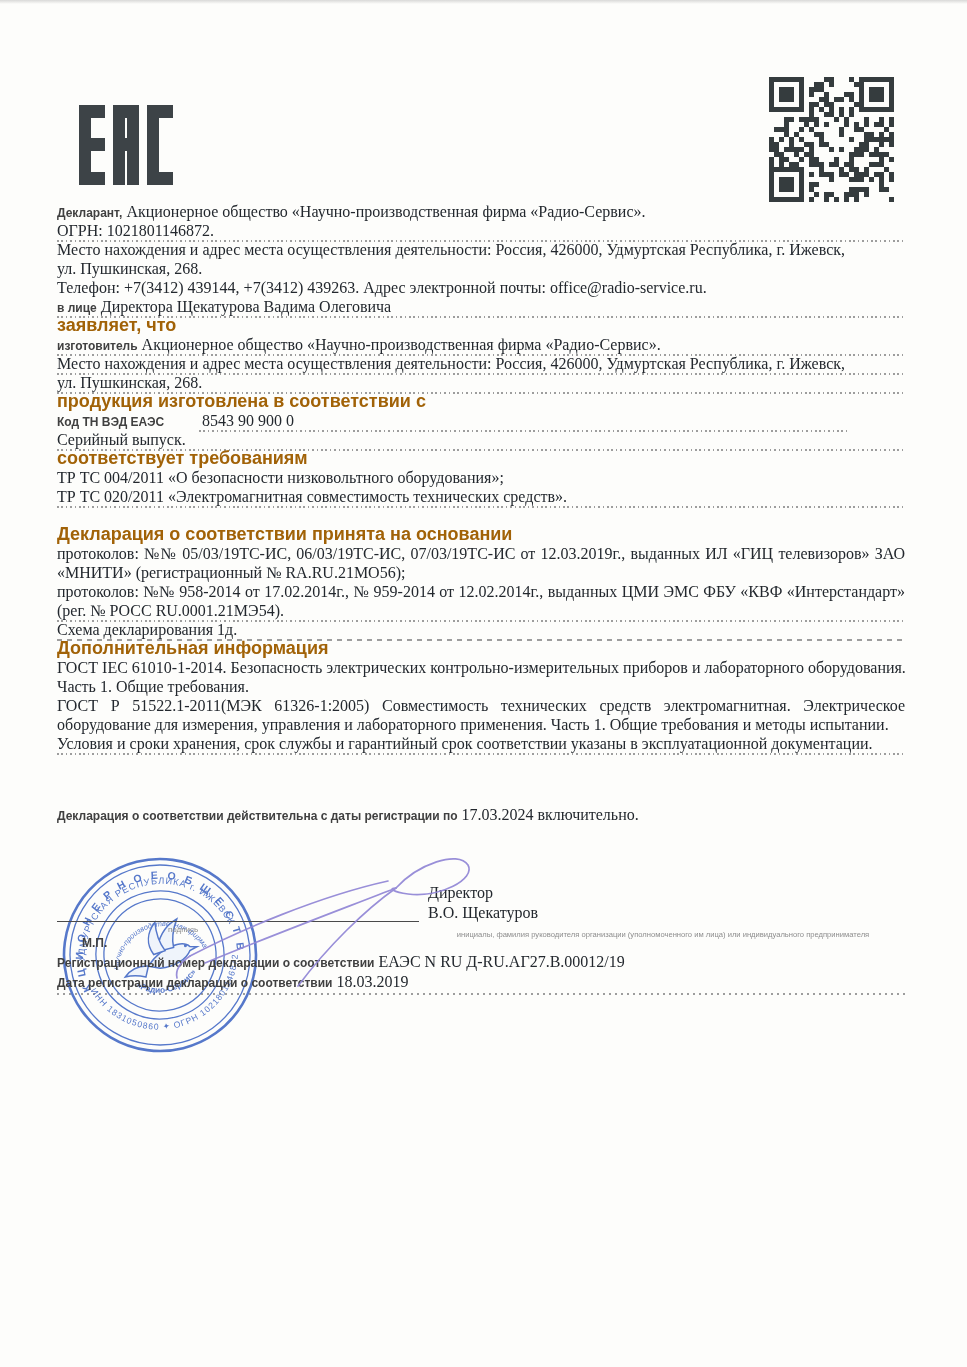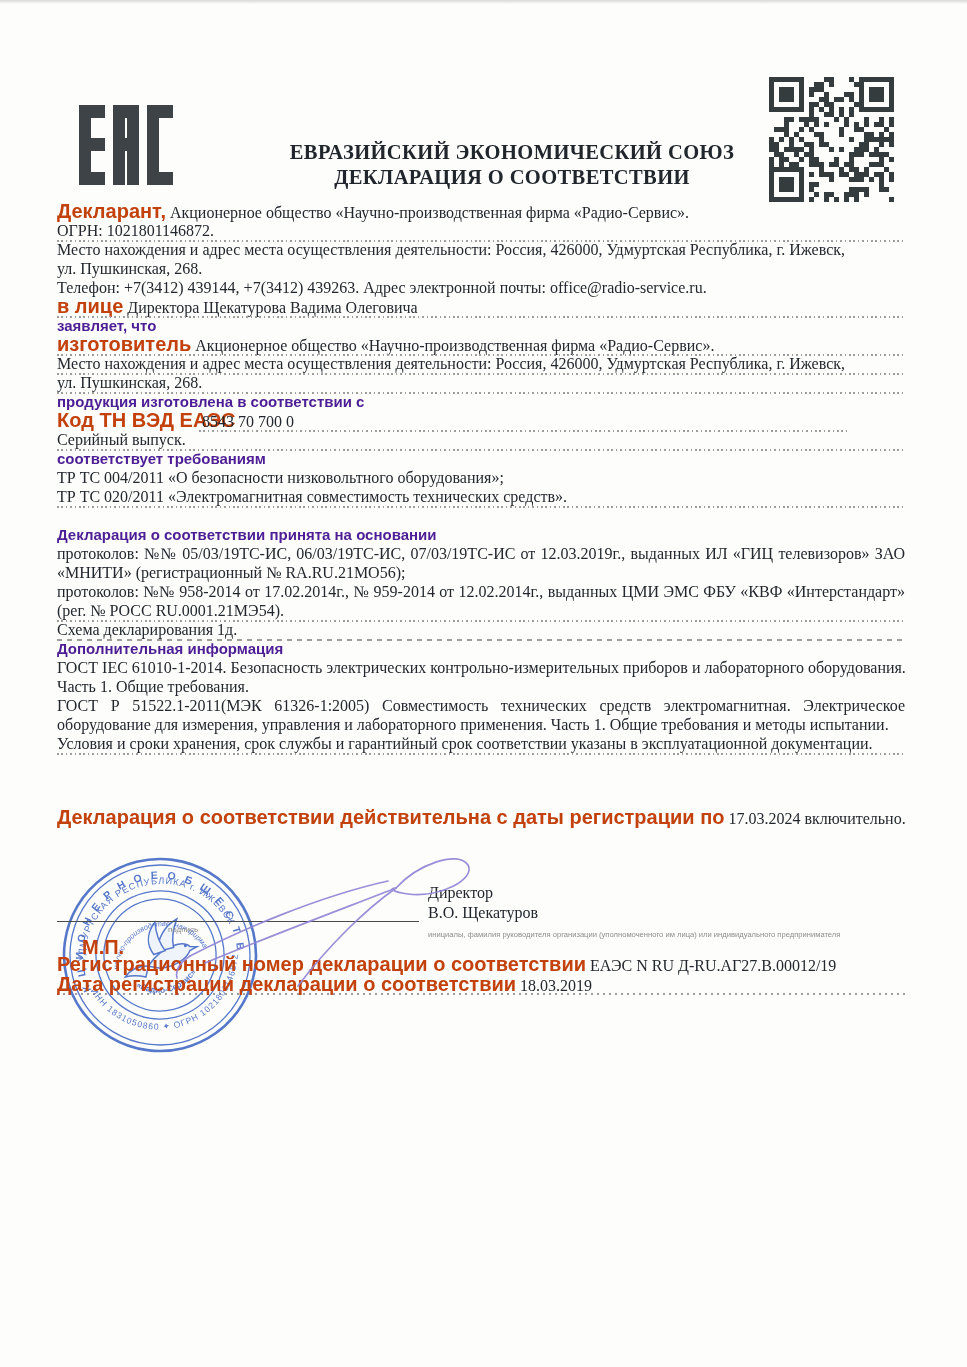--- a/index.html
+++ b/index.html
@@ -14,38 +14,38 @@
   
   .eac{position:absolute;left:79px;top:105px;}
   .doc-title{
     position:absolute;left:212px;top:140px;width:600px;text-align:center;
     font-weight:bold;font-size:20.5px;line-height:25px;color:#20262c;letter-spacing:.4px;
   }
   .qr{position:absolute;left:766px;top:74px;}
   
   .body{position:absolute;left:57px;top:202px;width:848px;font-size:16px;line-height:19px;}
   .row{position:relative;height:19px;white-space:nowrap;}
-  .lbl{font-family:"Liberation Sans","DejaVu Sans",sans-serif;font-weight:bold;font-size:20px;color:#c2410c;}
-  .brow{font-family:"Liberation Sans","DejaVu Sans",sans-serif;font-weight:bold;font-size:15px;color:#4c1d95;}
+  .lbl{font-family:"Liberation Sans","DejaVu Sans",sans-serif;font-weight:bold;font-size:12px;color:#404040;}
+  .brow{font-family:"Liberation Sans","DejaVu Sans",sans-serif;font-weight:bold;font-size:18px;color:#a16207;}
   .jl{white-space:normal;text-align:justify;text-align-last:justify;overflow:hidden;height:19px;}
   .dot::after,.dash::after,.pdot::after{
     content:"";position:absolute;bottom:-2px;height:2px;left:0;right:0;pointer-events:none;
   }
   .dot::after{background:repeating-linear-gradient(90deg,#9d9d9d 0 1.6px,transparent 1.6px 4.4px);}
   .dash::after{background:repeating-linear-gradient(90deg,#9d9d9d 0 5px,transparent 5px 10px);height:1.6px;}
   .pdot::after{background:repeating-linear-gradient(90deg,#9d9d9d 0 1.6px,transparent 1.6px 4.4px);left:142px;right:58px;}
   .gap-before{margin-top:19px;}
   .tnved-label{display:inline-block;width:145px;}
   
   .validity{position:absolute;left:57px;top:806px;font-size:16px;white-space:nowrap;}
   
   .director{position:absolute;left:428px;top:883px;font-size:16px;line-height:20px;z-index:3;}
   .signline{position:absolute;left:57px;top:921px;width:362px;border-top:1.2px solid #4a4a4a;z-index:3;}
   .caption{position:absolute;font-family:"Liberation Sans","DejaVu Sans",sans-serif;
-    font-size:8px;color:#8d8d8d;z-index:4;}
+    font-size:8px;color:#8d8d8d;z-index:4;text-align:center;}
   .cap-sign{left:118px;top:925px;width:130px;text-align:center;}
   .cap-name{left:428px;top:930px;width:470px;font-size:7.6px;}
   .mp{position:absolute;left:70px;top:936px;z-index:4;margin-left:12px;}
   .regrow{position:absolute;left:57px;font-size:16px;white-space:nowrap;z-index:4;}
   .reg1{top:953px;}
   .reg2{top:973px;}
   .bottom-dash{position:absolute;left:57px;top:993px;width:848px;height:2px;z-index:1;
     background:repeating-linear-gradient(90deg,#9d9d9d 0 2px,transparent 2px 6px);}
   .stamp{position:absolute;left:60px;top:855px;z-index:2;opacity:.88;}
   .autograph{position:absolute;left:150px;top:848px;z-index:5;opacity:.92;}
@@ -68,24 +68,20 @@
       <rect x="48" y="0" width="12" height="80"></rect>
       <rect x="46" y="0" width="4" height="13"></rect>
       <rect x="44" y="33" width="6" height="13"></rect>
 
       <rect x="68" y="0" width="12" height="80"></rect>
       <rect x="80" y="0" width="14" height="13"></rect>
       <rect x="80" y="67" width="14" height="13"></rect>
     </g>
   </svg>
 
-  <div class="doc-title">
-    <div>ЕВРАЗИЙСКИЙ ЭКОНОМИЧЕСКИЙ СОЮЗ</div>
-    <div>ДЕКЛАРАЦИЯ О СООТВЕТСТВИИ</div>
-  </div>
 
   <svg class="qr" id="qr-svg" width="132" height="132" viewBox="0 0 132 132">
       <rect width="132" height="132" fill="#fdfdfb"></rect>
       <rect x="3" y="3" width="5" height="5" fill="#353c3e"></rect>
       <rect x="8" y="3" width="5" height="5" fill="#353c3e"></rect>
       <rect x="13" y="3" width="5" height="5" fill="#353c3e"></rect>
       <rect x="18" y="3" width="5" height="5" fill="#353c3e"></rect>
       <rect x="23" y="3" width="5" height="5" fill="#353c3e"></rect>
       <rect x="28" y="3" width="5" height="5" fill="#353c3e"></rect>
       <rect x="33" y="3" width="5" height="5" fill="#353c3e"></rect>
@@ -381,21 +377,21 @@
     <div class="row dot">ОГРН: 1021801146872.</div>
     <div class="row">Место нахождения и адрес места осуществления деятельности: Россия, 426000, Удмуртская Республика, г. Ижевск,</div>
     <div class="row">ул. Пушкинская, 268.</div>
     <div class="row">Телефон: +7(3412) 439144, +7(3412) 439263. Адрес электронной почты: office@radio-service.ru.</div>
     <div class="row dot"><span class="lbl">в лице</span> <span>Директора Щекатурова Вадима Олеговича</span></div>
     <div class="row brow">заявляет, что</div>
     <div class="row dot"><span class="lbl">изготовитель</span> <span>Акционерное общество «Научно-производственная фирма «Радио-Сервис».</span></div>
     <div class="row dot">Место нахождения и адрес места осуществления деятельности: Россия, 426000, Удмуртская Республика, г. Ижевск,</div>
     <div class="row dot">ул. Пушкинская, 268.</div>
     <div class="row brow">продукция изготовлена в соответствии с</div>
-    <div class="row pdot"><span class="lbl tnved-label">Код ТН ВЭД ЕАЭС</span><span>8543 70 700 0</span></div>
+    <div class="row pdot"><span class="lbl tnved-label">Код ТН ВЭД ЕАЭС</span><span>8543 90 900 0</span></div>
     <div class="row dot">Серийный выпуск.</div>
     <div class="row brow">соответствует требованиям</div>
     <div class="row">ТР ТС 004/2011 «О безопасности низковольтного оборудования»;</div>
     <div class="row dot">ТР ТС 020/2011 «Электромагнитная совместимость технических средств».</div>
     <div class="row brow gap-before">Декларация о соответствии принята на основании</div>
     <div class="row jl">протоколов: №№ 05/03/19ТС-ИС, 06/03/19ТС-ИС, 07/03/19ТС-ИС от 12.03.2019г., выданных ИЛ «ГИЦ телевизоров» ЗАО</div>
     <div class="row">«МНИТИ» (регистрационный № RA.RU.21МО56);</div>
     <div class="row jl">протоколов: №№ 958-2014 от 17.02.2014г., № 959-2014 от 12.02.2014г., выданных ЦМИ ЭМС ФБУ «КВФ «Интерстандарт»</div>
     <div class="row dot">(рег. № РОСС RU.0001.21МЭ54).</div>
     <div class="row dash">Схема декларирования 1д.</div>

